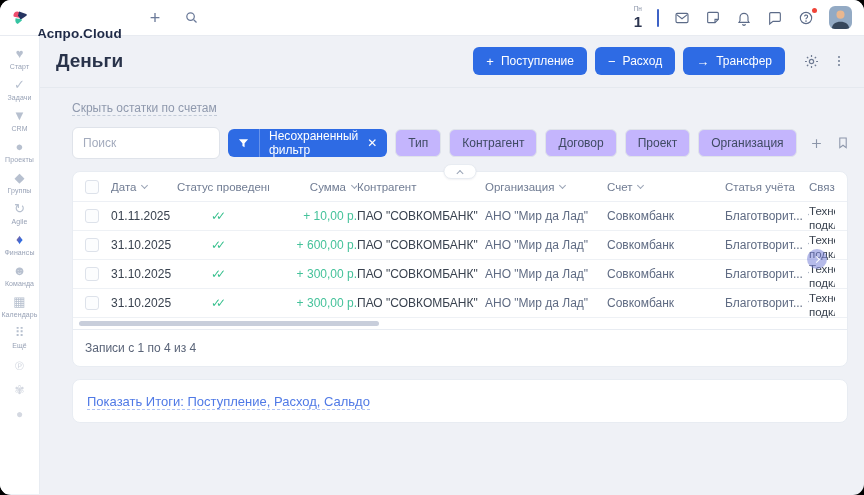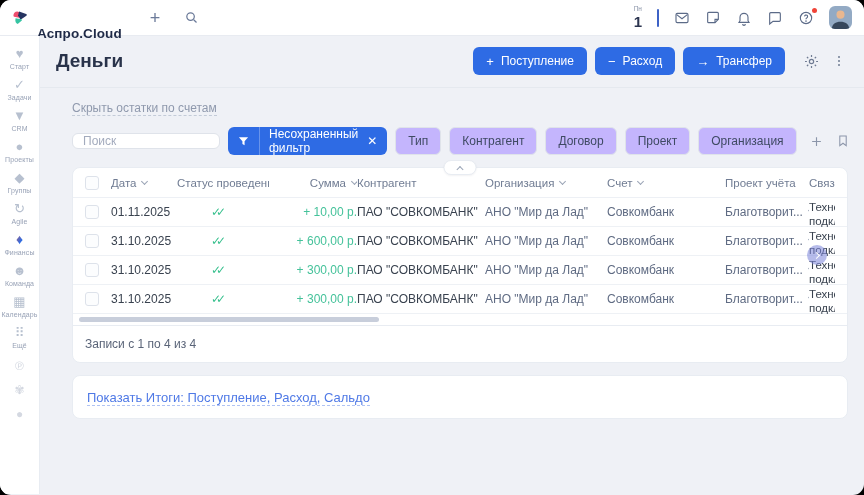--- a/index.html
+++ b/index.html
@@ -40,21 +40,21 @@
   .header-actions { margin-left:auto; display:flex; align-items:center; gap:8px; }
   .btn { display:flex; align-items:center; gap:7px; background:#2e6be4; color:#fff; border:none; border-radius:6px; height:28px; padding:0 13px; font-size:12px; font-family:inherit; cursor:pointer; }
   .btn .bicon { font-size:13px; line-height:1; font-weight:400; }
   .icon-btn { background:none; border:none; color:#707c93; display:flex; align-items:center; cursor:pointer; padding:2px; }
   .gear-margin { margin-left:8px; }
 
   
   .content { padding:10px 16px 0; position:relative;margin-left:16px; }
   .hide-balances { font-size:12px; color:#8f99ad; border-bottom:1px dashed #c3cbd8; cursor:pointer; display:inline-block; }
   .filter-row { display:flex; align-items:center; gap:8px; margin-top:11px; }
-  .search-input { width:148px; height:16px; border:1px solid #dfe3ea; border-radius:6px; padding:4px 10px; font-size:12px; color:#3f4a63; background:#fff; font-family:inherit; outline:none; }
+  .search-input { width:148px; height:32px; border:1px solid #dfe3ea; border-radius:6px; padding:4px 10px; font-size:12px; color:#3f4a63; background:#fff; font-family:inherit; outline:none; }
   .search-input::placeholder { color:#a3abbd; }
   .chip { display:flex; align-items:center; height:28px; background:#2e6be4; border-radius:6px; color:#fff; cursor:pointer; }
   .chip-funnel { display:flex; align-items:center; padding:0 9px; height:100%; border-right:1px solid rgba(255,255,255,.28); }
   .chip-label { font-size:12px; padding:0 9px; }
   .chip-close { font-size:12px; padding-right:10px; cursor:pointer; }
   .fbtn { height:28px; background:#c4b5fd; border:1px solid #dfe3ea; border-radius:6px; padding:0 12px; font-size:12px; color:#3f4a63; font-family:inherit; cursor:pointer; white-space:nowrap; }
   .mini-ico { color:#8b95a9; display:flex; cursor:pointer; margin-left:4px; }
   .filter-right { margin-left:auto; display:flex; align-items:center; gap:14px; color:#8b95a9; }
 
   
@@ -339,21 +339,21 @@
                 <span>Организация</span>
                 <i class="chev down"></i>
               </div>
 
               <div class="th has-sort">
                 <span>Счет</span>
                 <i class="chev down"></i>
               </div>
 
               <div class="th">
-                <span>Проект учёта</span>
+                <span>Статья учёта</span>
 
               </div>
 
               <div class="th">
                 <span>Связи</span>
 
               </div>
 
           </div>
 

